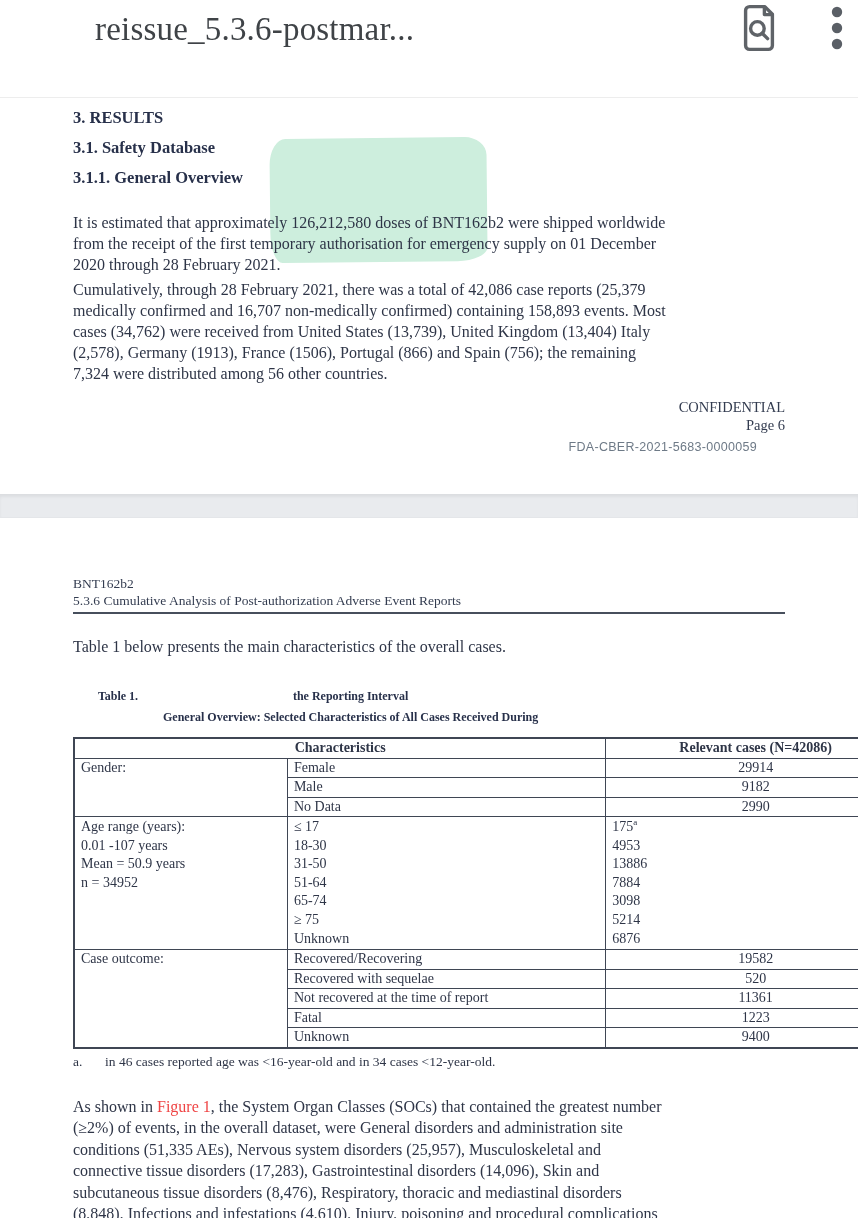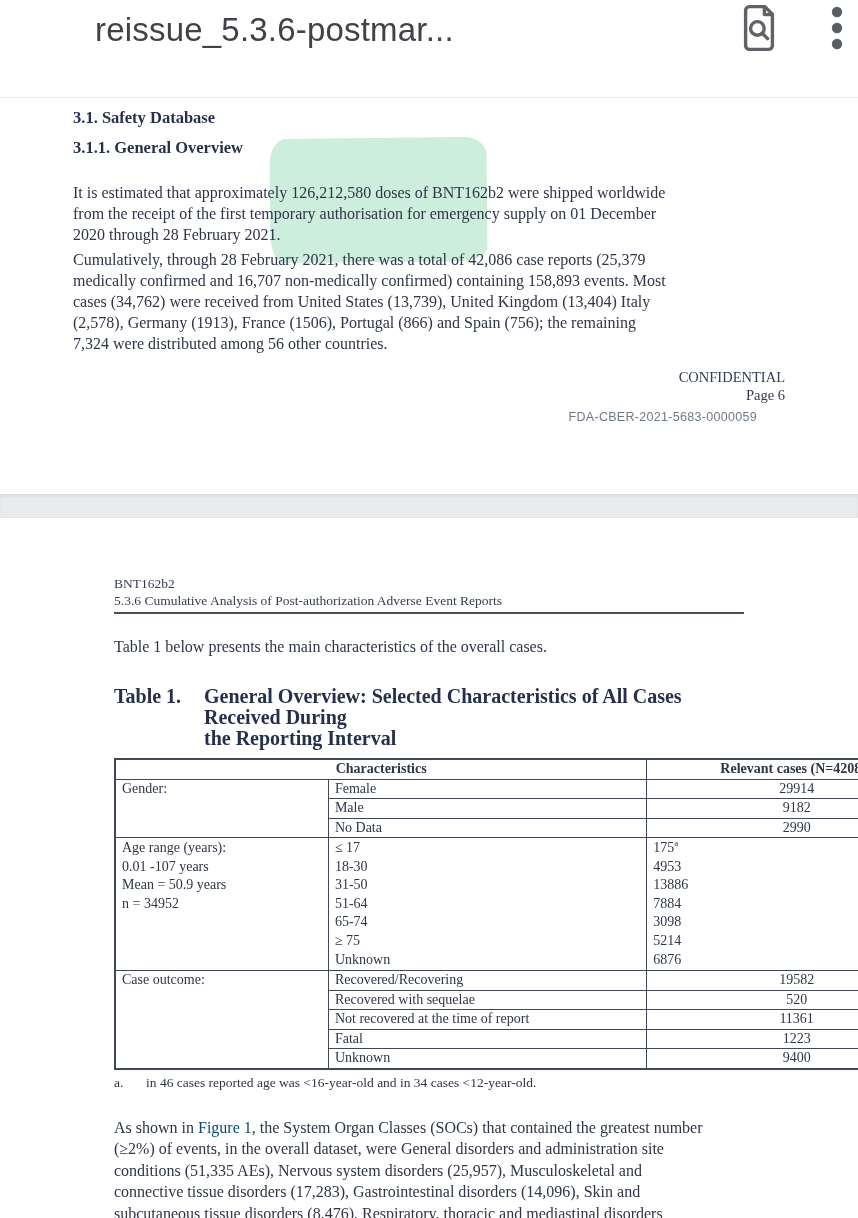--- a/index.html
+++ b/index.html
@@ -5,37 +5,37 @@
   * { margin: 0; padding: 0; box-sizing: border-box; }
   html, body { width: 858px; height: 1218px; overflow: hidden; background: #ffffff; }
   body { font-family: "Liberation Serif", serif; color: #2e3547; }
 
   
   .app-bar {
     height: 98px; background: #fff; border-bottom: 1px solid #ededed;
     display: flex; align-items: center; padding: 0 6px 38px 95px;
   }
   .app-title {
-    flex: 1; font-family: Liberation Sans, sans-serif; font-size: 33px;
+    flex: 1; font-family: Liberation Serif, serif; font-size: 33px;
     color: #3f4347; white-space: nowrap; overflow: hidden; letter-spacing: 0.2px;
   }
   .iconbtn { display: flex; align-items: center; justify-content: center; cursor: pointer; }
   .find-btn { width: 58px; height: 56px; margin-right: 34px; }
   .kebab-btn { width: 30px; height: 56px; }
 
   
   .doc-viewer { width: 858px; }
   .doc-page { background: #ffffff; position: relative; }
   .page-1 { height: 396px; padding: 10px 73px 0; }
   .page-gap {
     height: 24px; background: #e9ebee;
     border-top: 1px solid #dcdee1; border-bottom: 1px solid #e4e6e9;
     box-shadow: inset 0 2px 3px rgba(0,0,0,0.05);
   }
-  .page-2 { height: 700px; padding: 57px 114px 0; overflow: hidden; }
+  .page-2 { height: 700px; padding: 57px 73px 0; overflow: hidden; }
 
   
   .sec-heading { font-size: 16.5px; font-weight: bold; color: #27304a; line-height: 20px; position: relative; z-index: 1; }
   .sec-heading + .sec-heading { margin-top: 10px; }
   .doc-para { font-size: 16px; line-height: 21px; white-space: pre-line; position: relative; z-index: 1; }
   .para-1 { margin-top: 24px; }
   .para-2 { margin-top: 4px; }
   .highlight-blob {
     position: absolute; left: 270px; top: 40px; width: 217px; height: 124px;
     background: #cdeedd; z-index: 0; transform: rotate(-0.6deg);
@@ -44,21 +44,21 @@
   .page-footer { margin-top: 14px; text-align: right; font-size: 14.5px; line-height: 18px; color: #333c50; }
   .doc-stamp {
     margin-top: 6px; text-align: right; padding-right: 28px;
     font-family: Liberation Sans, sans-serif; font-size: 12.5px;
     color: #6e7a87; letter-spacing: 0.3px;
   }
 
   
   .running-header { font-size: 13.5px; line-height: 17px; color: #333c50; border-bottom: 2px solid #474f5c; padding-bottom: 3px; }
   .intro-line { margin-top: 24px; font-size: 16px; }
-  .table-caption { margin-top: 30px; display: flex; font-weight: bold; font-size: 20px; line-height: 21px; color: #27304a; }
+  .table-caption { margin-top: 30px; display: flex; font-weight: bold; font-size: 12px; line-height: 21px; color: #27304a; text-align: center; }
   .caption-label { width: 90px; flex: none; }
 
   table.data-table {
     margin-top: 9px; width: 834px; border-collapse: collapse;
     font-size: 14px; line-height: 16.5px; color: #2e3547;
     border: 2px solid #3f4654;
   }
   .data-table th, .data-table td { border: 1px solid #3f4654; padding: 1px 6px; vertical-align: top; }
   .data-table th { font-weight: bold; text-align: center; border-bottom: 1px solid #3f4654; }
   .col-label { width: 177px; }
@@ -67,21 +67,21 @@
   .data-table td.num { text-align: center; }
   .age-cell div { line-height: 18.6px; }
   .age-cell { padding-bottom: 14px; }
   sup.fn { font-size: 9px; vertical-align: super; line-height: 0; }
 
   .table-footnote { margin-top: 4px; display: flex; font-size: 13.5px; line-height: 17px; }
   .fn-marker { width: 32px; flex: none; }
 
   .closing-para { margin-top: 26px; font-size: 16px; line-height: 21.5px; }
   .closing-para .pre { white-space: pre-line; }
-  a.doc-link { color: #0c4a6e; text-decoration: none; cursor: pointer; }
+  a.doc-link { color: #ef4444; text-decoration: none; cursor: pointer; }
 </style>
 </head>
 <body>
 
 <div class="app-bar">
   <div class="app-title">reissue_5.3.6-postmar...</div>
 
   <div class="iconbtn find-btn">
     <span>
       <svg width="48" height="52" viewBox="0 0 24 26" fill="none" stroke="#5f6368" stroke-width="1.7" stroke-linejoin="round" stroke-linecap="round">
@@ -102,20 +102,21 @@
       </svg>
     </span>
   </div>
 </div>
 
 <div class="doc-viewer">
 
   <div class="doc-page page-1">
     <div class="highlight-blob"></div>
 
+    <div class="sec-heading">3. RESULTS</div>
     <div class="sec-heading">3.1. Safety Database</div>
     <div class="sec-heading">3.1.1. General Overview</div>
 
     <p class="doc-para para-1">It is estimated that approximately 126,212,580 doses of BNT162b2 were shipped worldwide
 from the receipt of the first temporary authorisation for emergency supply on 01 December
 2020 through 28 February 2021.</p>
     <p class="doc-para para-2">Cumulatively, through 28 February 2021, there was a total of 42,086 case reports (25,379
 medically confirmed and 16,707 non-medically confirmed) containing 158,893 events. Most
 cases (34,762) were received from United States (13,739), United Kingdom (13,404) Italy
 (2,578), Germany (1913), France (1506), Portugal (866) and Spain (756); the remaining
@@ -134,22 +135,22 @@
     <div class="running-header">
       <div>BNT162b2</div>
       <div>5.3.6 Cumulative Analysis of Post-authorization Adverse Event Reports</div>
     </div>
 
     <p class="intro-line">Table 1 below presents the main characteristics of the overall cases.</p>
 
     <div class="table-caption">
       <div class="caption-label">Table 1.</div>
       <div>
+        <div>the Reporting Interval</div>
         <div>General Overview: Selected Characteristics of All Cases Received During</div>
-        <div>the Reporting Interval</div>
       </div>
     </div>
 
     <table class="data-table">
       <tbody>
           <tr>
         <th colspan="2">Characteristics</th>
         <th class="col-val">Relevant cases (N=42086)</th>
       </tr>
 

